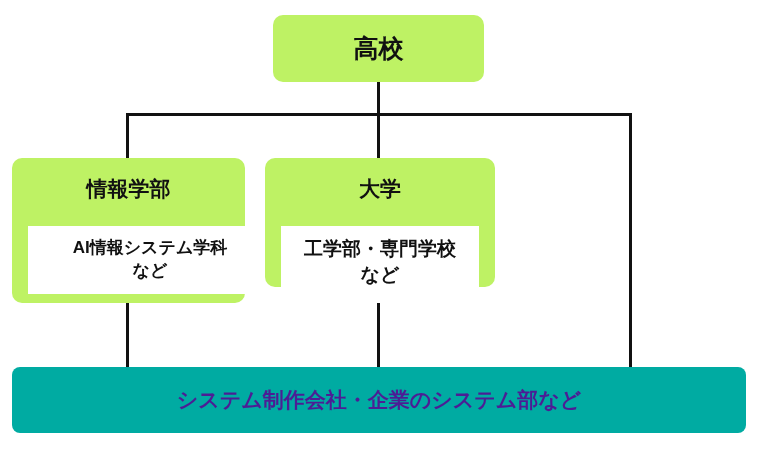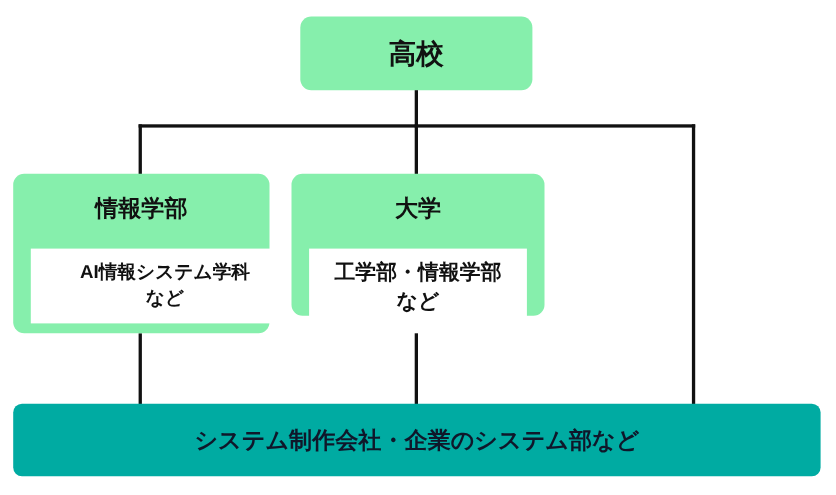--- a/index.html
+++ b/index.html
@@ -11,21 +11,21 @@
     position: relative;
     width: 760px;
     height: 450px;
     background: #ffffff;
     overflow: hidden;
     font-family: "Liberation Sans", "DejaVu Sans", sans-serif;
     color: #111111;
   }
   .node {
     position: absolute;
-    background: #86efac;
+    background: #bef264;
     border-radius: 10px;
     box-sizing: border-box;
   }
   .node-top {
     left: 273px; top: 15px;
     width: 211px; height: 67px;
     display: flex; align-items: center; justify-content: center;
     font-size: 25px; font-weight: bold;
   }
   .node-mid-left {
@@ -62,21 +62,21 @@
     left: 16px; top: 68px;
     width: 198px; height: 71px;
     font-size: 19px;
   }
   .node-bottom {
     left: 12px; top: 367px;
     width: 734px; height: 66px;
     background: #00aba2;
     border-radius: 8px;
     display: flex; align-items: center; justify-content: center;
-    color: #0f172a;
+    color: #4c1d95;
     font-size: 21px;
     font-weight: bold;
   }
   .line {
     position: absolute;
     background: #111111;
   }
   .line-top-drop    { left: 377px; top: 82px;  width: 3px;   height: 34px; }
   .line-horizontal  { left: 126px; top: 113px; width: 506px; height: 3px; }
   .line-left-drop   { left: 126px; top: 113px; width: 3px;   height: 46px; }
@@ -106,21 +106,21 @@
     <div class="node-title">情報学部</div>
     <div class="detail-panel detail-left">
       <span>AI情報システム学科</span>
       <span>など</span>
     </div>
   </div>
 
   <div class="node node-mid-right">
     <div class="node-title">大学</div>
     <div class="detail-panel detail-right">
-      <span>工学部・情報学部</span>
+      <span>工学部・専門学校</span>
       <span>など</span>
     </div>
   </div>
 
   <div class="node node-bottom">
     <span>システム制作会社・企業のシステム部など</span>
   </div>
 
 </div>
 

